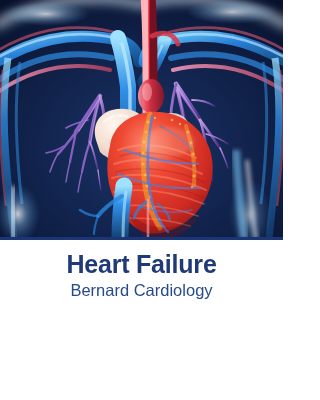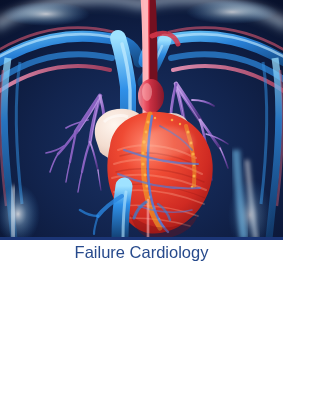--- a/index.html
+++ b/index.html
@@ -374,17 +374,18 @@
       </g>
 
       <rect x="0" y="0" width="283" height="239" fill="none"></rect>
       <path d="M0,0 H283 V239 H0 Z" fill="url(#bg)" opacity="0"></path>
     </svg>
   </div>
 
   <div id="art-rule"></div>
 
   <div id="title-band">
-    <h2 id="book-subtitle">Failure Cardiology</h2>
+    <h1 id="book-title">Heart Failure</h1>
+    <h2 id="book-subtitle">Bernard Cardiology</h2>
   </div>
 
 
 </div>
 
 </body></html>

